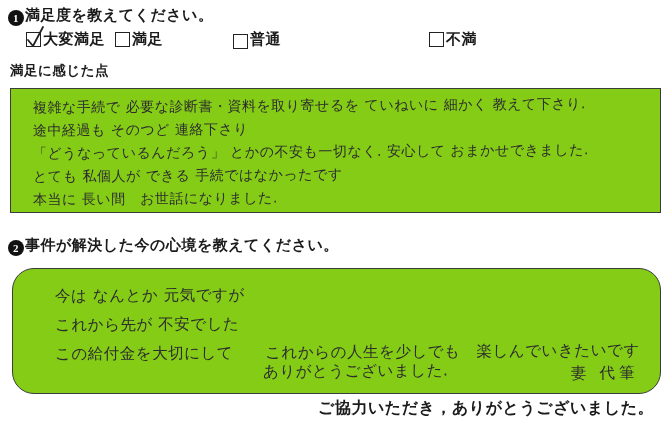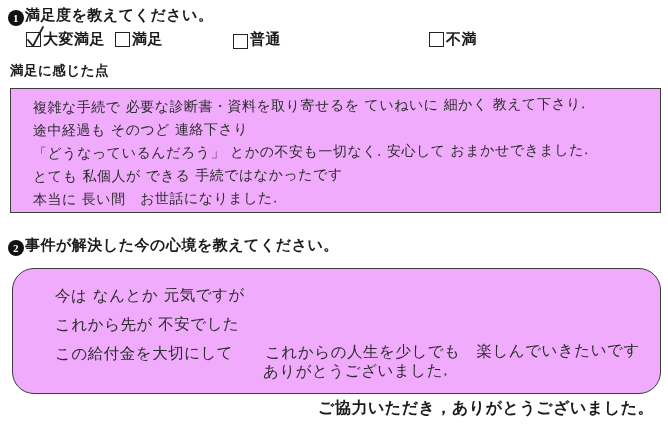--- a/index.html
+++ b/index.html
@@ -39,21 +39,21 @@
   .option.checked .tick{display:block;}
   .option .opt-label{font-size:15px;font-weight:600;letter-spacing:0.5px;}
   
   .box-label{
     position:absolute;left:10px;top:62px;
     font-size:13.5px;font-weight:600;letter-spacing:0.5px;text-align:center;
   }
   .answer-box{
     position:absolute;
     border:1.6px solid #3c3c3c;
-    background:#f0abfc;
+    background:#84cc16;
   }
   #box1{left:10px;top:88px;width:649px;height:123px;}
   #box2{left:12px;top:268px;width:647px;height:124px;border-radius:22px;}
   
   .hand{
     font-family:"DejaVu Sans",sans-serif;
     color:#2d2d2d;
     transform:rotate(-0.4deg);
     letter-spacing:0.5px;
     white-space:nowrap;
@@ -124,17 +124,18 @@
     <span class="q-num">2</span><span>事件が解決した今の心境を教えてください。</span>
   </div>
 
   <div class="answer-box" id="box2">
     <div class="hand-lines">
       <div class="hand">今は なんとか 元気ですが</div>
       <div class="hand">これから先が 不安でした</div>
       <div class="hand">この給付金を大切にして　　これからの人生を少しでも　楽しんでいきたいです</div>
     </div>
     <div class="hand thanks-line">ありがとうございました.</div>
+    <div class="hand signature">妻 代筆</div>
   </div>
 
   <div class="footer">ご協力いただき，ありがとうございました。</div>
 
 </div>
 
 </body></html>

